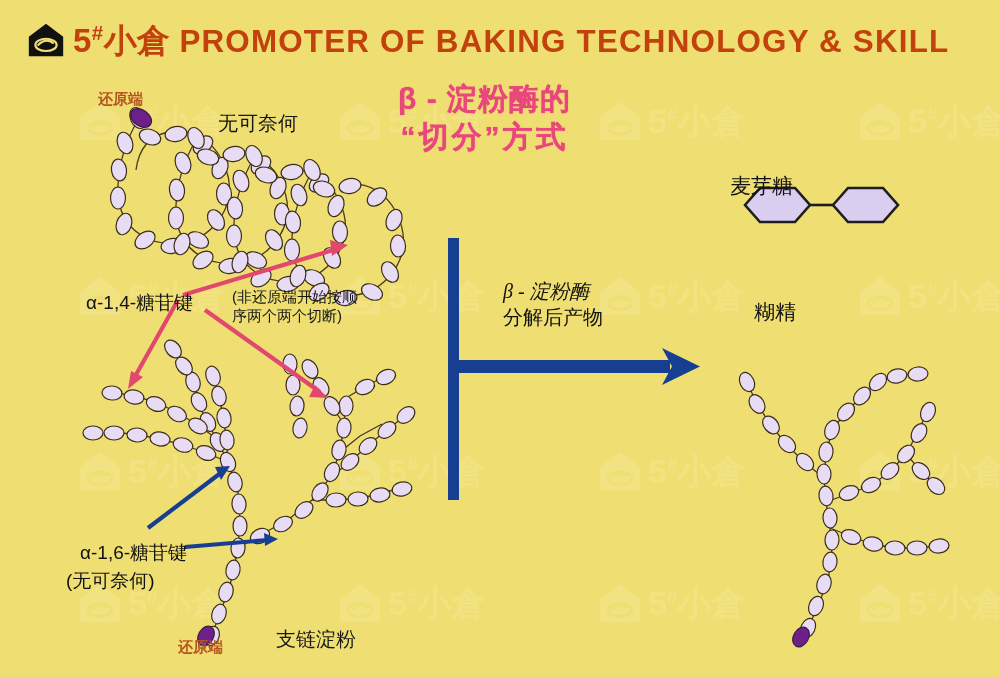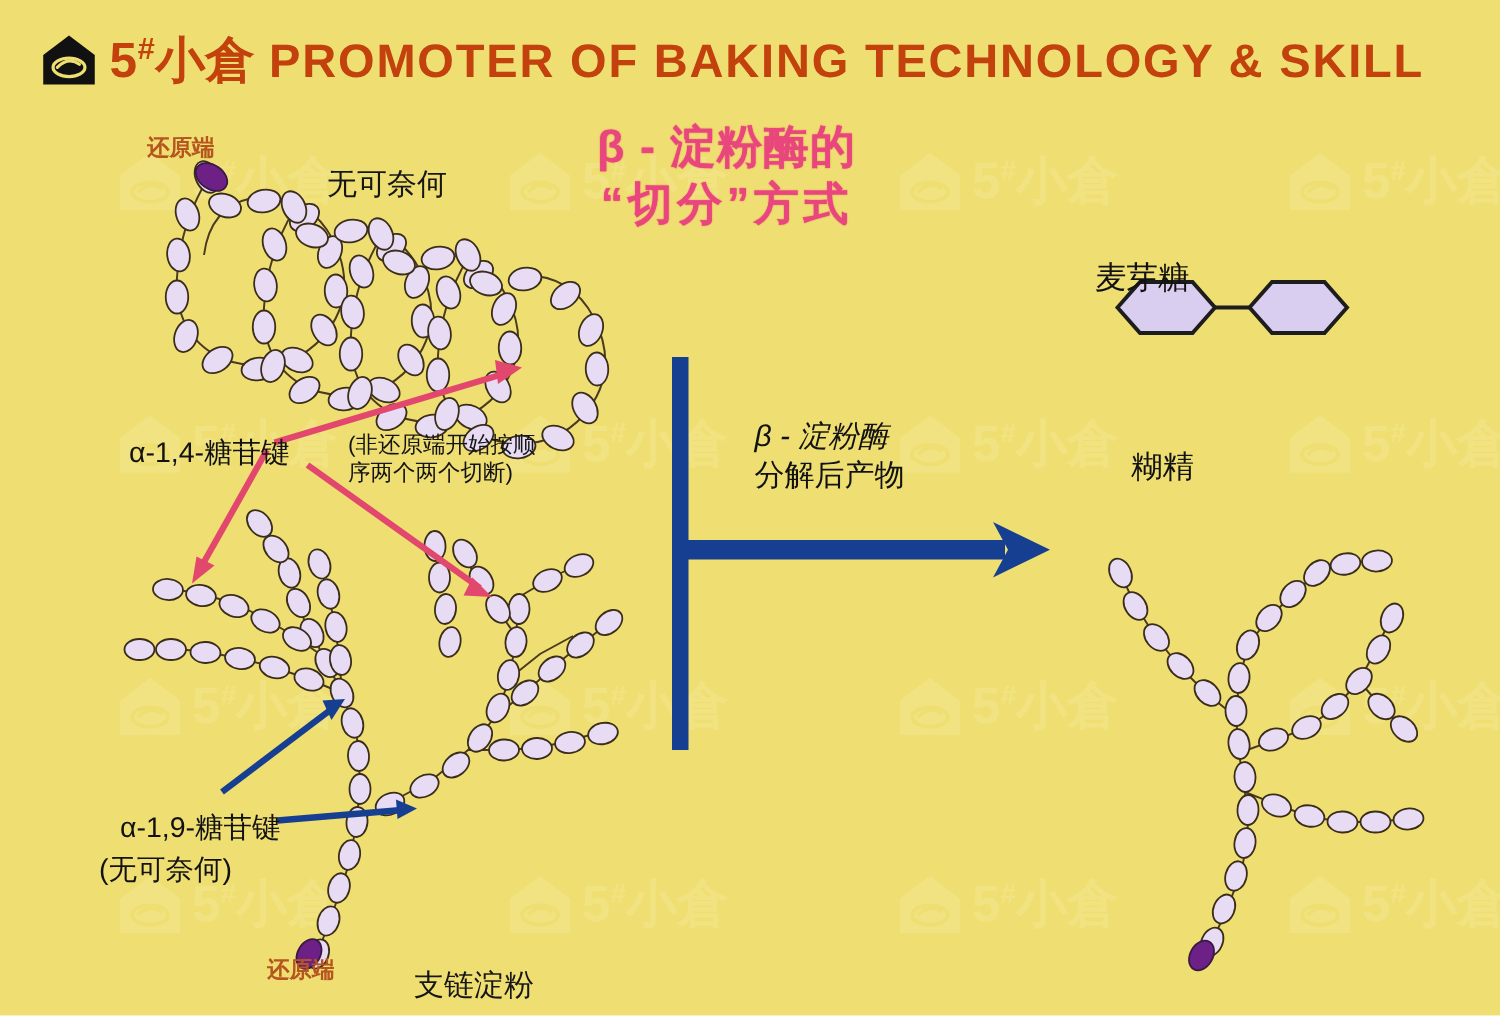--- a/index.html
+++ b/index.html
@@ -92,21 +92,21 @@
     text-shadow: 0 0 1px #e8467c;
   }
   #main-title .row2 { letter-spacing: 3px; }
 
   .cn-black { color: #161616; font-size: 20px; font-weight: 500; }
   .cn-black-lg { color: #111111; font-size: 21px; font-weight: 500; }
   .reducing { color: #b5551f; font-size: 15px; font-weight: 600; }
   .bond-lbl { color: #121212; font-size: 19px; }
   .note-lbl { color: #141414; font-size: 15px; line-height: 1.25; }
   .arrow-cap { color: #121212; font-size: 20px; line-height: 1.3; }
-  .arrow-cap .greek { font-family: Liberation Sans, sans-serif; font-style: italic; text-align: right; }
+  .arrow-cap .greek { font-family: Liberation Serif, serif; font-style: italic; text-align: right; }
 
   
   .artsvg {
     position: absolute;
     left: 0; top: 0;
     width: 1000px; height: 677px;
     z-index: 5;
     pointer-events: none;
   }
   .sugar { fill: #e8dcf5; stroke: #3a2d1a; stroke-width: 1.2; }
@@ -562,25 +562,25 @@
   </svg>
 
   <div class="lbl reducing" style="left:98px;  top:90px;">还原端</div>
   <div class="lbl cn-black" style="left:218px; top:112px;">无可奈何</div>
 
   <div class="lbl bond-lbl" style="left:86px;  top:292px;">α-1,4-糖苷键</div>
 
   <div class="lbl note-lbl" style="left:232px; top:288px;"><span>(非还原端开始按顺</span>
 <span>序两个两个切断)</span></div>
 
-  <div class="lbl bond-lbl" style="left:80px;  top:542px;">α-1,9-糖苷键</div>
+  <div class="lbl bond-lbl" style="left:80px;  top:542px;">α-1,6-糖苷键</div>
   <div class="lbl bond-lbl" style="left:66px;  top:570px;">(无可奈何)</div>
 
   <div class="lbl reducing" style="left:178px; top:638px;">还原端</div>
-  <div class="lbl cn-black" style="left:276px; top:646px;">支链淀粉</div>
+  <div class="lbl cn-black" style="left:276px; top:628px;">支链淀粉</div>
 
   <div class="lbl arrow-cap" style="left:503px; top:278px;"><span class="greek">β - 淀粉酶</span>
 <span>分解后产物</span></div>
 
   <div class="lbl cn-black-lg" style="left:730px; top:142px;margin-top:32px;">麦芽糖</div>
   <div class="lbl cn-black-lg" style="left:730px; top:300px;margin-left:24px;">糊精</div>
 
 </div>
 
 </body></html>

